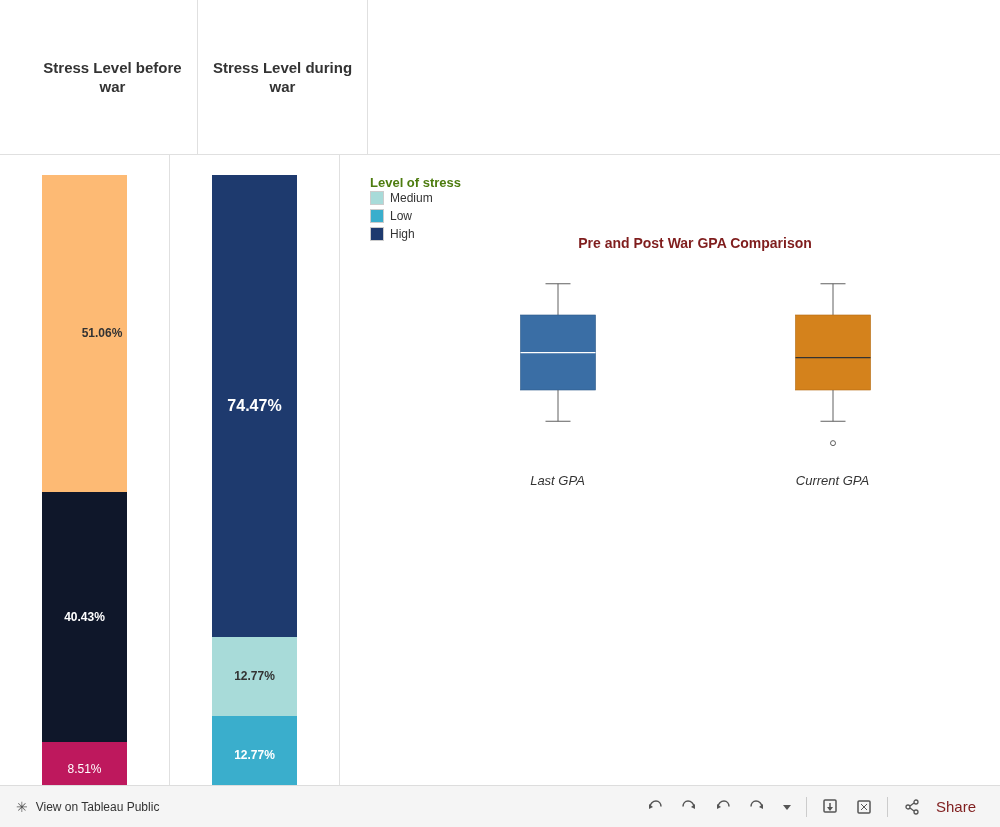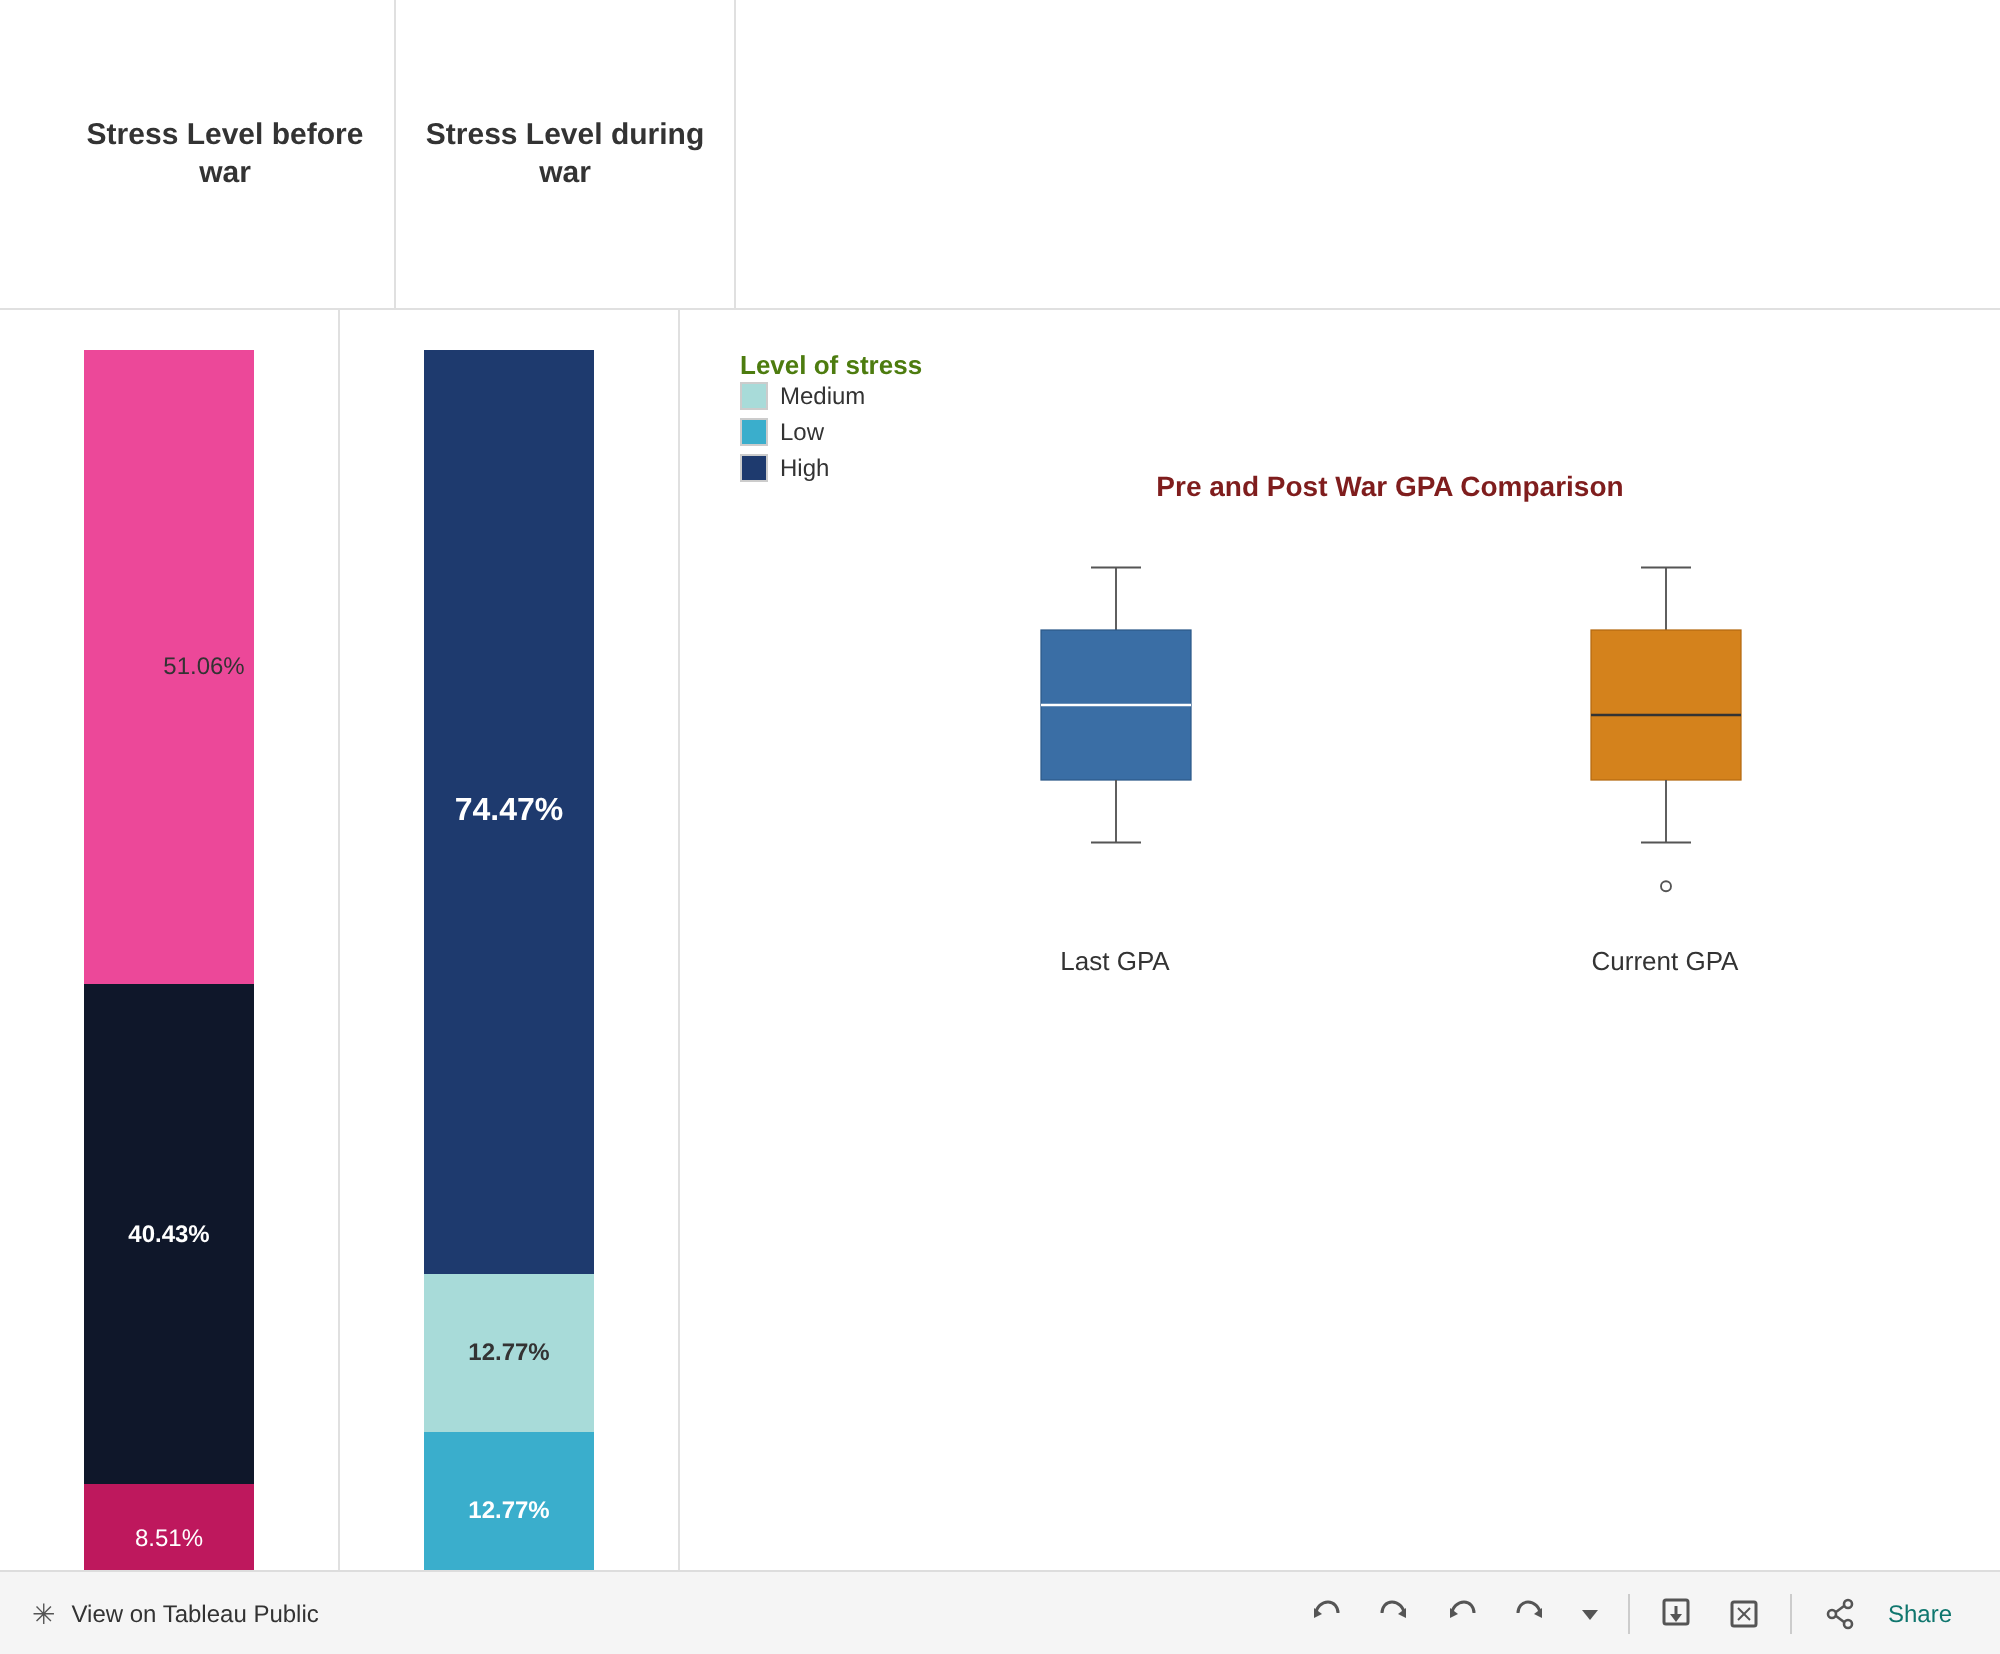--- a/index.html
+++ b/index.html
@@ -161,20 +161,21 @@
       position: relative;
     }
 
     .boxplot-svg {
       width: 180px;
       height: 200px;
     }
 
     .boxplot-label {
       font-size: 13px;
+      font-style: italic;
       color: #333;
       margin-top: 8px;
     }
 
     
     .toolbar {
       position: absolute;
       bottom: 0;
       left: 0;
       right: 0;
@@ -218,22 +219,22 @@
       margin: 0 4px;
     }
 
     .share-btn {
       display: flex;
       align-items: center;
       gap: 16px;
       background: none;
       border: none;
       cursor: pointer;
-      font-size: 12px;
-      color: #0f766e;
+      font-size: 15px;
+      color: #7f1d1d;
       padding: 4px 8px;
     }
 
     .view-tableau-text {
       font-size: 12px;
       color: #333;
     }
   </style>
 </head>
 <body>
@@ -245,21 +246,21 @@
   <div class="header-cell header-cell-2">
     <span>Stress Level during war</span>
   </div>
   <div class="header-cell header-cell-3"></div>
 </div>
 
 <div class="content-row">
 
   <div class="bar-panel">
     <div class="bar-stack" id="bar-before">
-        <div class="bar-segment" style="background: #ec4899; flex: 51.06 1 0%; color: rgb(51, 51, 51); font-size: 12px; font-weight: 400; display: flex; align-items: center; justify-content: center; padding-left: 35px;">51.06%</div>
+        <div class="bar-segment" style="background: #fdba74; flex: 51.06 1 0%; color: rgb(51, 51, 51); font-size: 12px; font-weight: 700; display: flex; align-items: center; justify-content: center; padding-left: 35px;">51.06%</div>
         <div class="bar-segment" style="background: #0f172a; flex: 40.43 1 0%; color: rgb(255, 255, 255); font-size: 12px; font-weight: 600; display: flex; align-items: center; justify-content: center;">40.43%</div>
         <div class="bar-segment" style="background: #be185d; flex: 8.51 1 0%; color: rgb(255, 255, 255); font-size: 12px; font-weight: 400; display: flex; align-items: center; justify-content: center;">8.51%</div>
       </div>
   </div>
 
   <div class="bar-panel">
     <div class="bar-stack" id="bar-during">
         <div class="bar-segment" style="background: rgb(30, 58, 110); flex: 74.47 1 0%; color: rgb(255, 255, 255); font-size: 16px; font-weight: 600; display: flex; align-items: center; justify-content: center;">74.47%</div>
         <div class="bar-segment" style="background: rgb(168, 219, 217); flex: 12.77 1 0%; color: rgb(51, 51, 51); font-size: 12px; font-weight: 600; display: flex; align-items: center; justify-content: center;">12.77%</div>
         <div class="bar-segment" style="background: rgb(58, 174, 204); flex: 12.77 1 0%; color: rgb(255, 255, 255); font-size: 12px; font-weight: 600; display: flex; align-items: center; justify-content: center;">12.77%</div>

